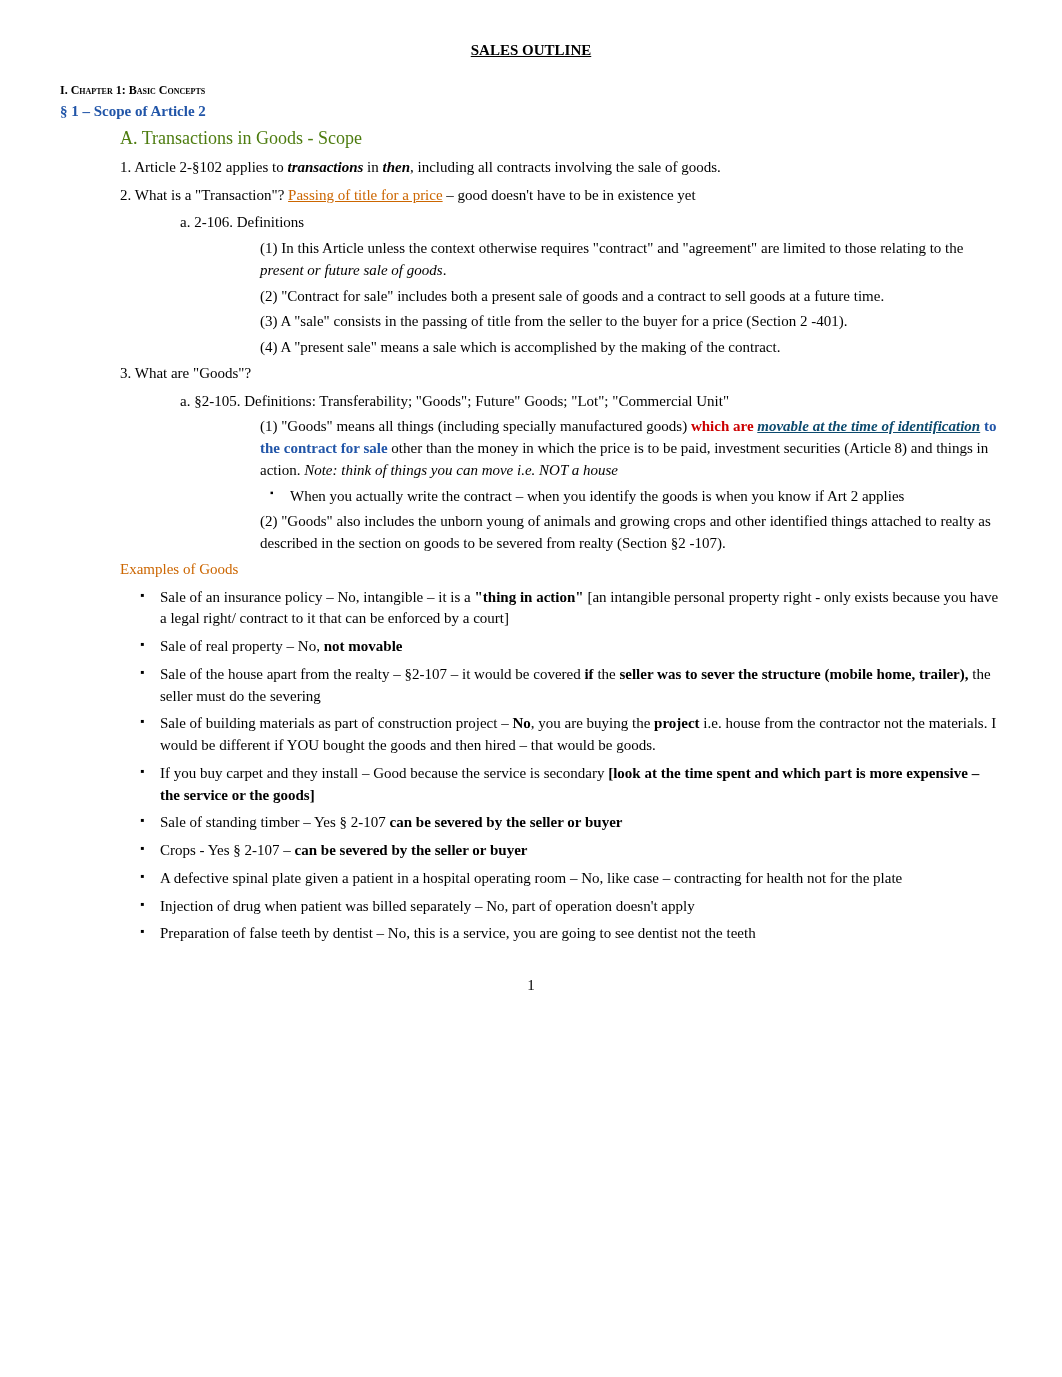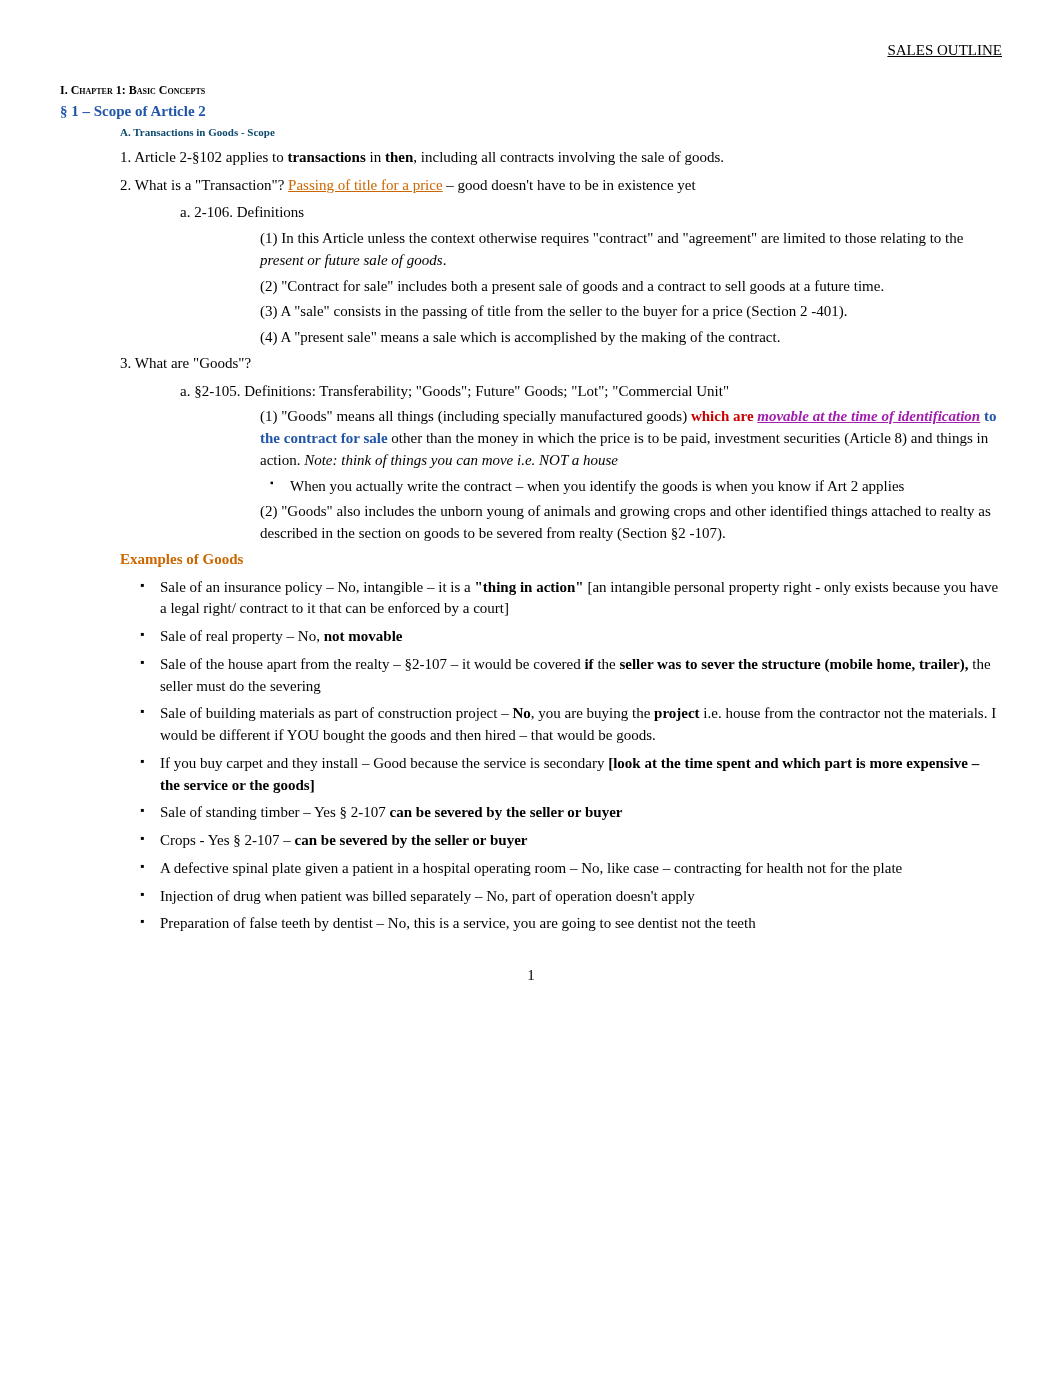--- a/index.html
+++ b/index.html
@@ -10,67 +10,68 @@
     body {
       font-family: "Times New Roman", Times, serif;
       font-size: 15px;
       color: #000;
       background: #fff;
       padding: 40px 60px;
       max-width: 1062px;
       line-height: 1.45;
     }
     .page-title {
-      text-align: right;
-      font-weight: normal;
+      text-align: center;
+      font-weight: bold;
       text-decoration: underline;
       margin-bottom: 20px;
       font-size: 15px;
     }
     .chapter-heading {
       font-variant: small-caps;
       font-weight: bold;
       font-size: 12px;
       margin-bottom: 2px;
     }
     .section-heading {
       color: #2155a8;
       font-weight: bold;
       font-size: 15px;
       margin-bottom: 2px;
     }
     .subsection-heading {
-      color: #0c4a6e;
-      font-weight: bold;
-      font-size: 11px;
+      color: #4d7c0f;
+      font-weight: normal;
+      font-size: 18px;
       margin-left: 60px;
       margin-bottom: 6px;
     }
     .level1 {
       margin-left: 60px;
       margin-bottom: 6px;
     }
     .level2 {
       margin-left: 120px;
       margin-bottom: 4px;
     }
     .level3 {
       margin-left: 200px;
       margin-bottom: 4px;
     }
     .italic {
       font-style: italic;
     }
     .bold-italic {
       font-weight: bold;
+      font-style: italic;
       margin-top: 32px;
     }
     .examples-heading {
       color: #cc6600;
-      font-weight: bold;
+      font-weight: normal;
       font-size: 15px;
       margin-left: 60px;
       margin-top: 2px;
       margin-bottom: 6px;
     }
     .bullet-list {
       margin-left: 80px;
       list-style: none;
       padding: 0;
     }
@@ -113,21 +114,21 @@
     .passing-title-link {
       color: #cc6600;
       font-weight: normal;
       text-decoration: underline;
     }
     .goods-highlight {
       color: #cc0000;
       font-weight: bold;
     }
     .goods-highlight-italic {
-      color: #a21caf;
+      color: #0c4a6e;
       font-weight: bold;
       font-style: italic;
       text-decoration: underline;
       text-align: right;
     }
     .blue-bold {
       color: #2155a8;
       font-weight: bold;
     }
   </style>

